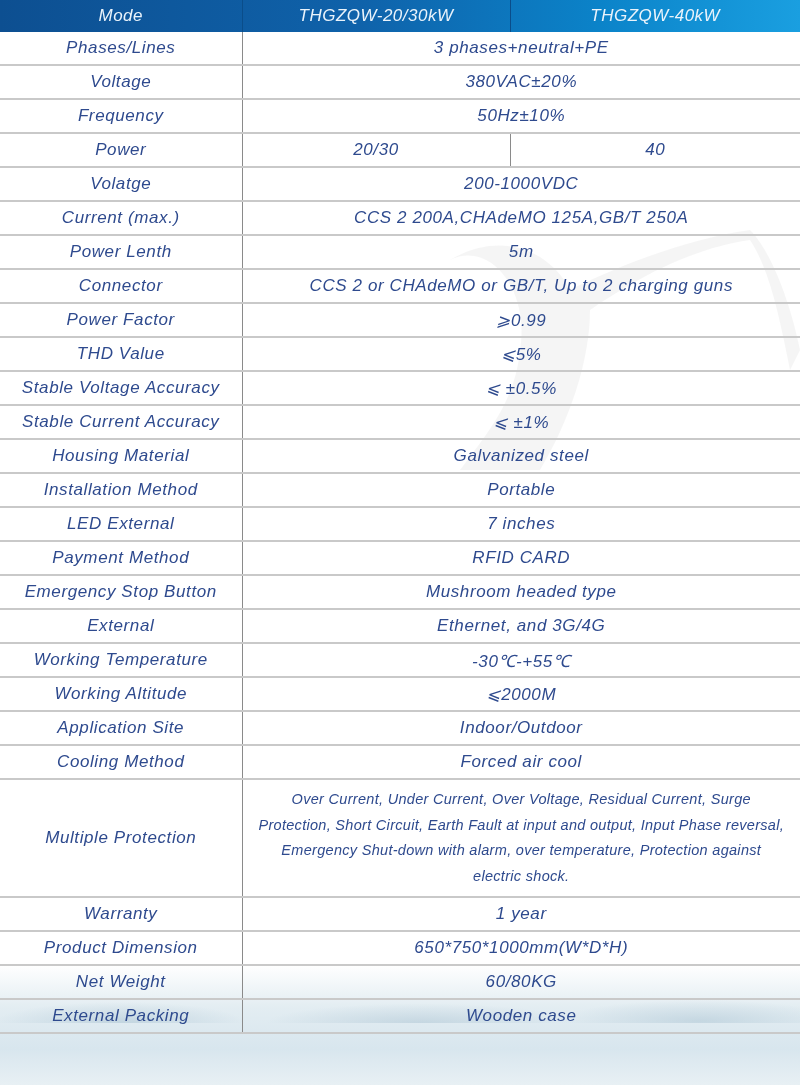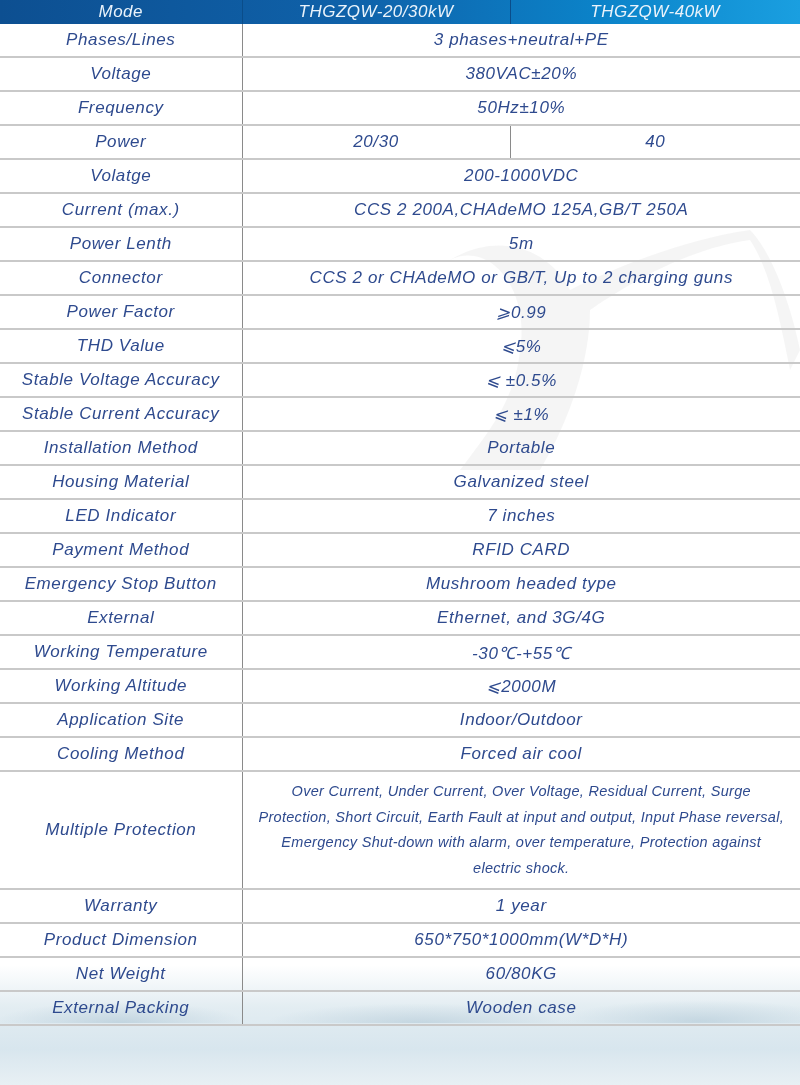--- a/index.html
+++ b/index.html
@@ -25,21 +25,21 @@
     opacity: 0.5;
   }
   table {
     position: relative; z-index: 1;
     width: 800px; border-collapse: collapse; table-layout: fixed;
   }
   col.c1 { width: 242px; }
   col.c2 { width: 268px; }
   col.c3 { width: 290px; }
   thead th {
-    height: 24px; padding: 0;
+    height: 32px; padding: 0;
     font-weight: normal; font-style: italic; font-size: 17px; letter-spacing: 0.5px;
     color: #eaf3fb; text-align: center;
     border-right: 1px solid #0a4d8a;
   }
   thead tr { background: linear-gradient(90deg, #0d4f91 0%, #0f62aa 45%, #0b83c9 75%, #1a9fe0 100%); }
   thead th:last-child { border-right: none; }
   tbody td {
     height: 32px; padding: 0;
     font-style: italic; font-size: 17px; letter-spacing: 0.6px;
     color: #2e4a8e; text-align: center;
@@ -120,29 +120,29 @@
       </tr>
     <tr>
         <td class="label">Stable Voltage Accuracy</td>
         <td colspan="2">⩽ ±0.5%</td>
       </tr>
     <tr>
         <td class="label">Stable Current Accuracy</td>
         <td colspan="2">⩽ ±1%</td>
       </tr>
     <tr>
+        <td class="label">Housing Material</td>
+        <td colspan="2">Galvanized steel</td>
+      </tr>
+    <tr>
         <td class="label">Installation Method</td>
         <td colspan="2">Portable</td>
       </tr>
     <tr>
-        <td class="label">Housing Material</td>
-        <td colspan="2">Galvanized steel</td>
-      </tr>
-    <tr>
-        <td class="label">LED Indicator</td>
+        <td class="label">LED External</td>
         <td colspan="2">7 inches</td>
       </tr>
     <tr>
         <td class="label">Payment Method</td>
         <td colspan="2">RFID CARD</td>
       </tr>
     <tr>
         <td class="label">Emergency Stop Button</td>
         <td colspan="2">Mushroom headed type</td>
       </tr>

